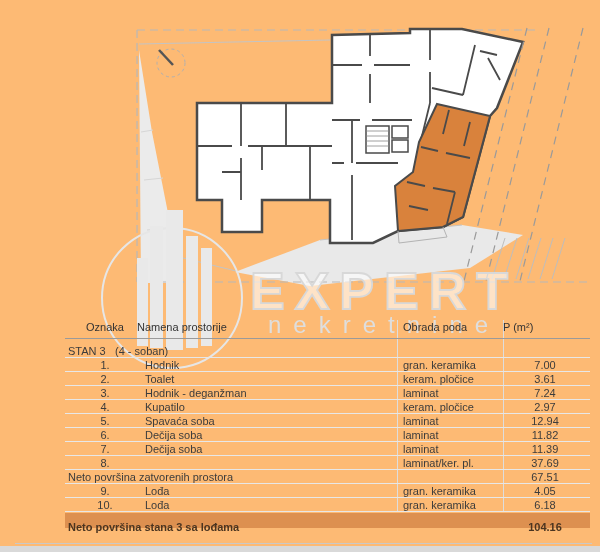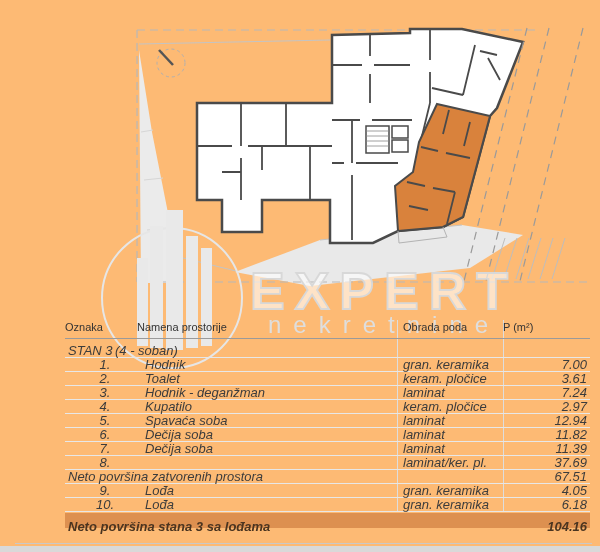--- a/index.html
+++ b/index.html
@@ -5,31 +5,31 @@
   html,body{margin:0;padding:0;background:#ffffff;}
   .stage{
     position:relative;width:600px;height:552px;background:#fdba74;overflow:hidden;
     font-family:"Liberation Sans",sans-serif;color:#3c3c3c;
   }
   .plan-svg{position:absolute;left:0;top:0;}
   
   .tbl-header{position:absolute;left:65px;top:318px;width:525px;height:20px;
     border-bottom:1.5px solid #9a9a9a;font-size:11px;color:#333;}
   .tbl-header span{position:absolute;top:3px;}
-  .h-oznaka{left:0;width:80px;text-align:left;}
+  .h-oznaka{left:0;width:80px;text-align:center;}
   .h-namena{left:72px;}
   .h-obrada{left:338px;}
   .h-p{left:438px;width:84px;text-align:left;}
-  .rows{position:absolute;left:65px;top:344px;width:525px;font-size:13px;font-style:italic;}
+  .rows{position:absolute;left:65px;top:344px;width:525px;font-size:11px;}
   .trow{position:relative;height:13px;border-bottom:1px solid #e7e7e7;}
   .trow span{position:absolute;top:1px;line-height:12px;white-space:nowrap;}
   .c-no{left:0;width:80px;text-align:center;}
   .c-name{left:80px;}
   .c-floor{left:338px;}
-  .c-area{left:438px;width:84px;text-align:right;}
+  .c-area{left:438px;width:84px;text-align:center;}
   .c-label{left:3px;}
   .c-label2{left:50px;}
   .trow.total{height:15px;margin-top:1px;border-bottom:none;font-weight:bold;color:#4a3420;}
   .trow.total span{top:8px;}
   .vline{position:absolute;top:320px;height:192px;width:1px;background:#dddddd;}
   .vline.v1{left:397px;}
   .vline.v2{left:503px;}
   .frame-line{position:absolute;left:15px;top:543px;width:577px;height:1px;background:#c9c9c9;}
   .bottom-bar{position:absolute;left:0;top:546px;width:600px;height:6px;background:#d9d9d9;}
 </style>

